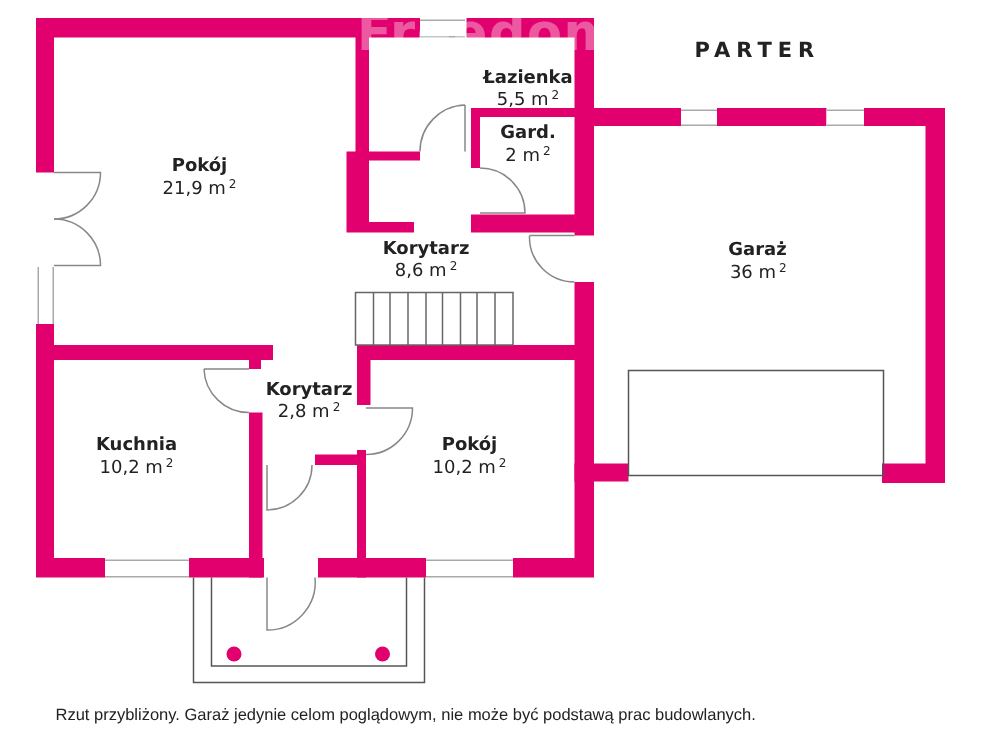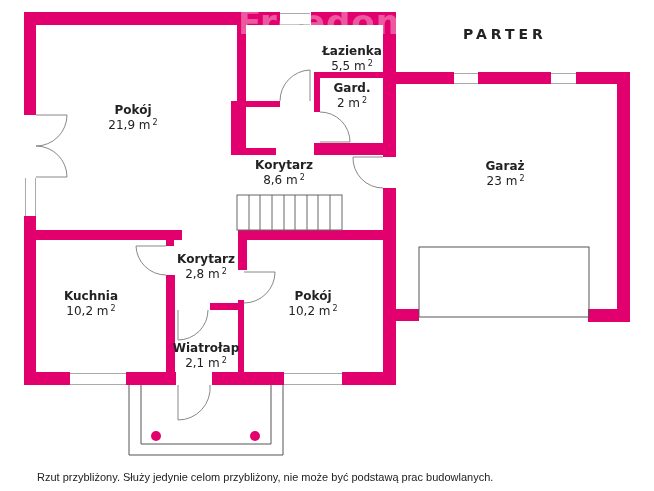--- a/index.html
+++ b/index.html
@@ -126,33 +126,29 @@
   <div class="lbl" style="left:352px;top:81px;">
     <span class="n">Gard.</span>
     <span class="a"><span>2 m</span><sup>2</sup></span>
   </div>
   <div class="lbl" style="left:284px;top:158px;">
     <span class="n">Korytarz</span>
     <span class="a"><span>8,6 m</span><sup>2</sup></span>
   </div>
   <div class="lbl" style="left:505px;top:159px;text-align:right;">
     <span class="n">Garaż</span>
-    <span class="a"><span>23 m</span><sup>2</sup></span>
+    <span class="a"><span>36 m</span><sup>2</sup></span>
   </div>
   <div class="lbl" style="left:206px;top:252px;">
     <span class="n">Korytarz</span>
     <span class="a"><span>2,8 m</span><sup>2</sup></span>
   </div>
   <div class="lbl" style="left:91px;top:289px;">
     <span class="n">Kuchnia</span>
     <span class="a"><span>10,2 m</span><sup>2</sup></span>
   </div>
   <div class="lbl" style="left:313px;top:289px;">
     <span class="n">Pokój</span>
     <span class="a"><span>10,2 m</span><sup>2</sup></span>
   </div>
-  <div class="lbl" style="left:206px;top:341px;">
-    <span class="n">Wiatrołap</span>
-    <span class="a"><span>2,1 m</span><sup>2</sup></span>
-  </div>
 
-  <div class="note">Rzut przybliżony. Służy jedynie celom przybliżony, nie może być podstawą prac budowlanych.</div>
+  <div class="note">Rzut przybliżony. Garaż jedynie celom poglądowym, nie może być podstawą prac budowlanych.</div>
 </div>
 
 </body></html>

